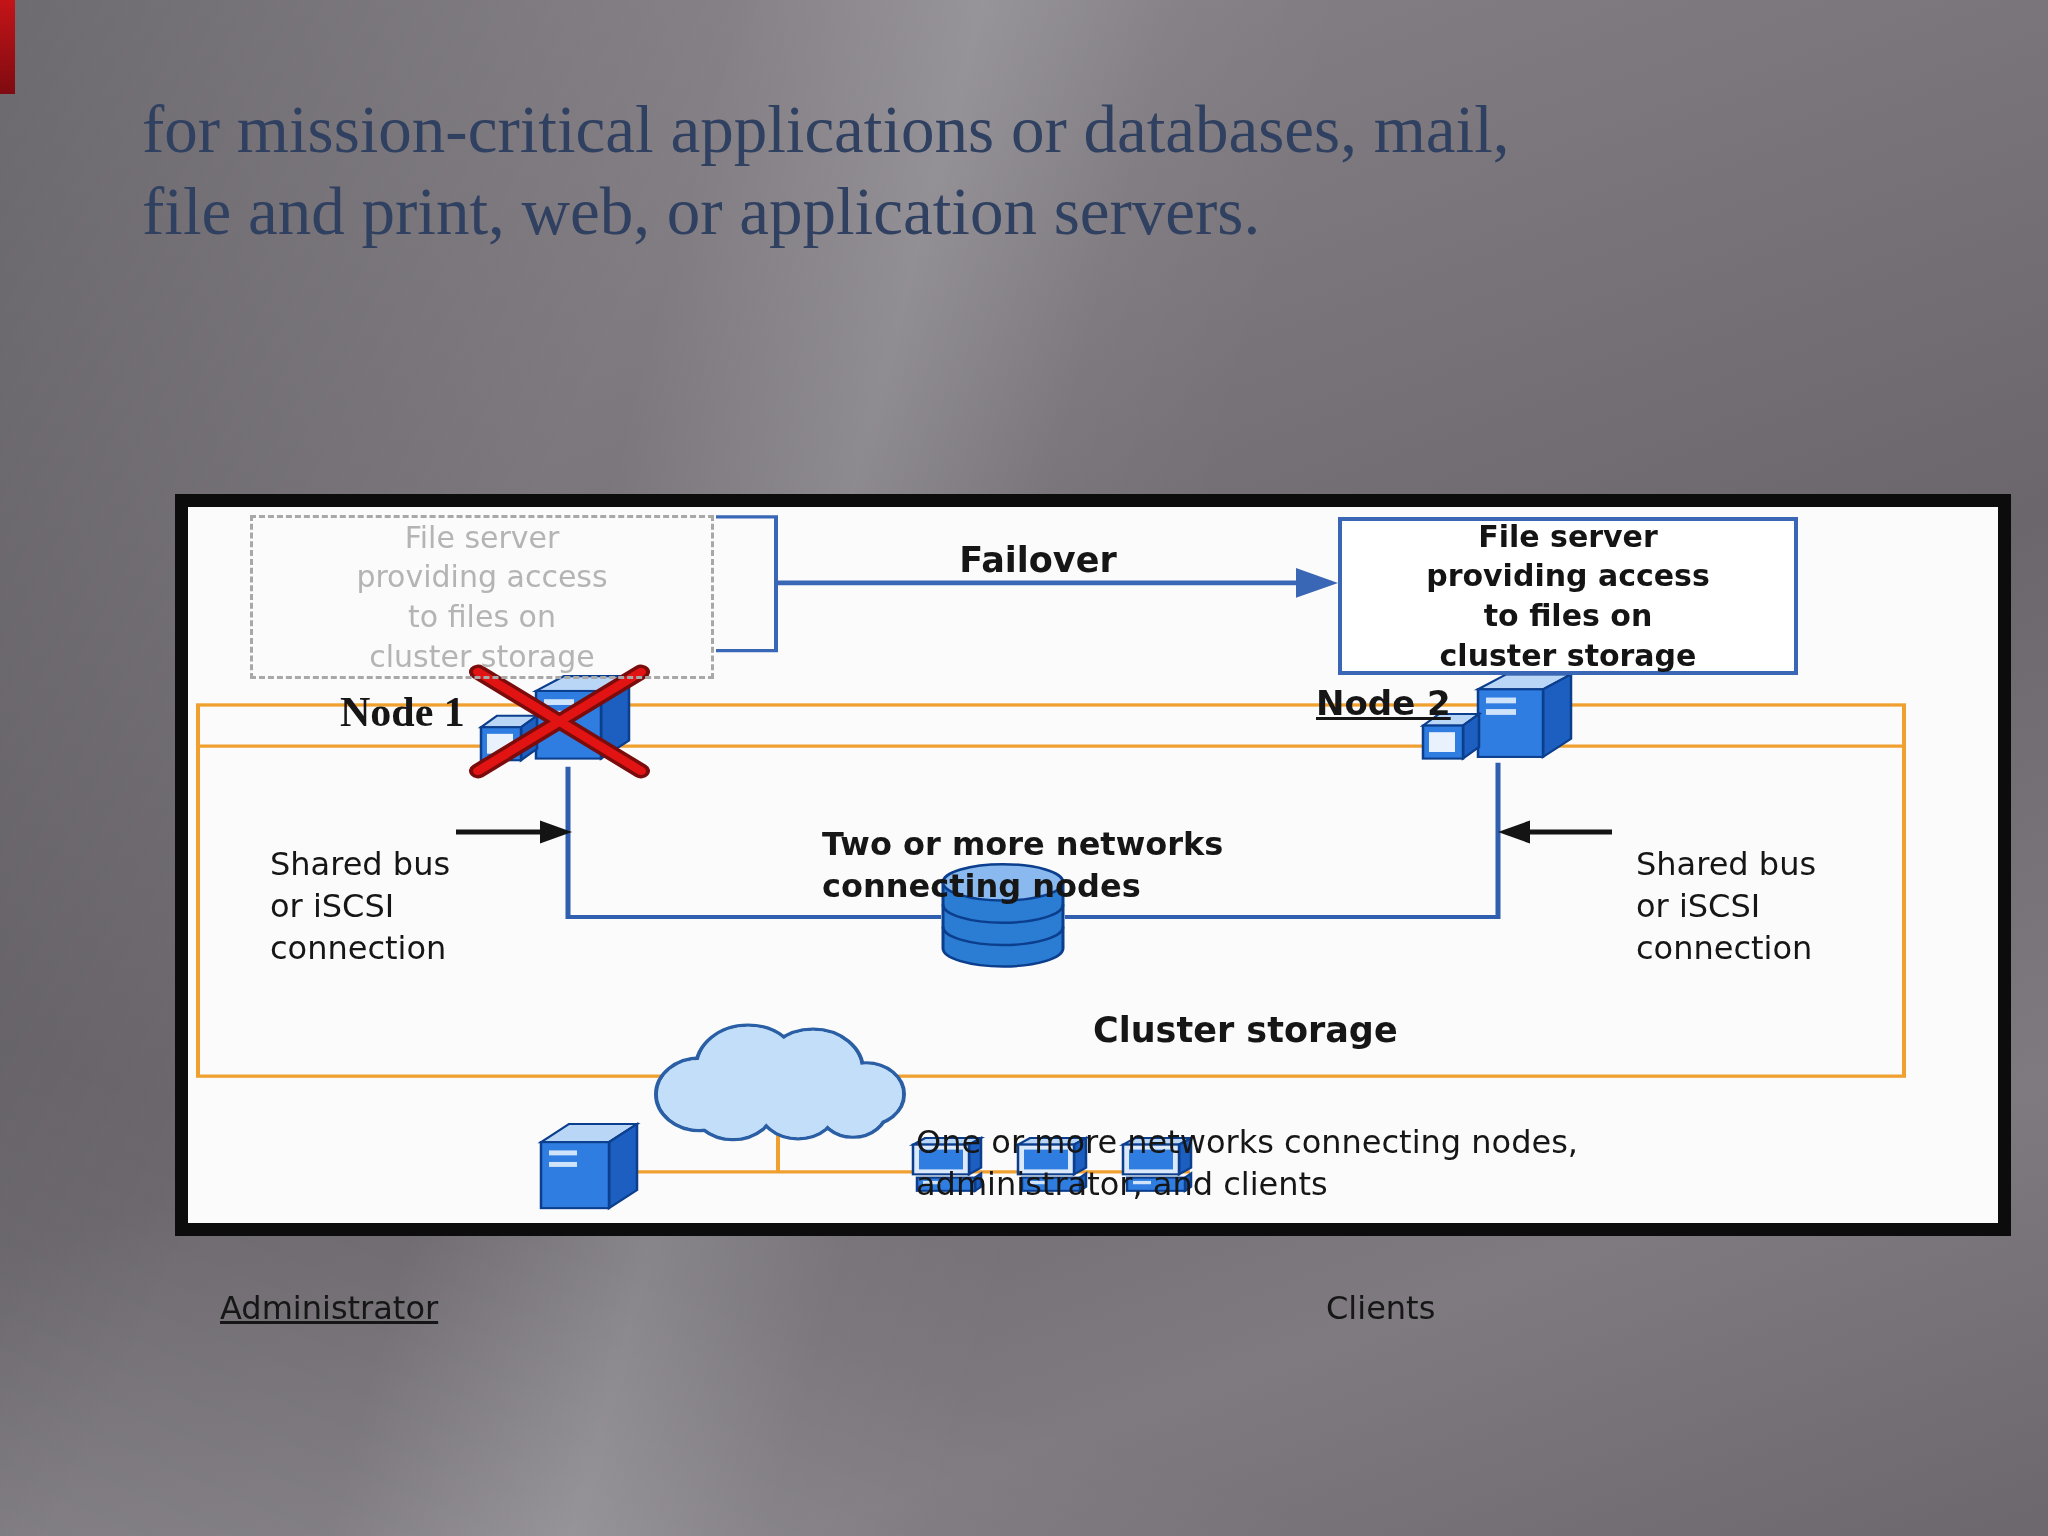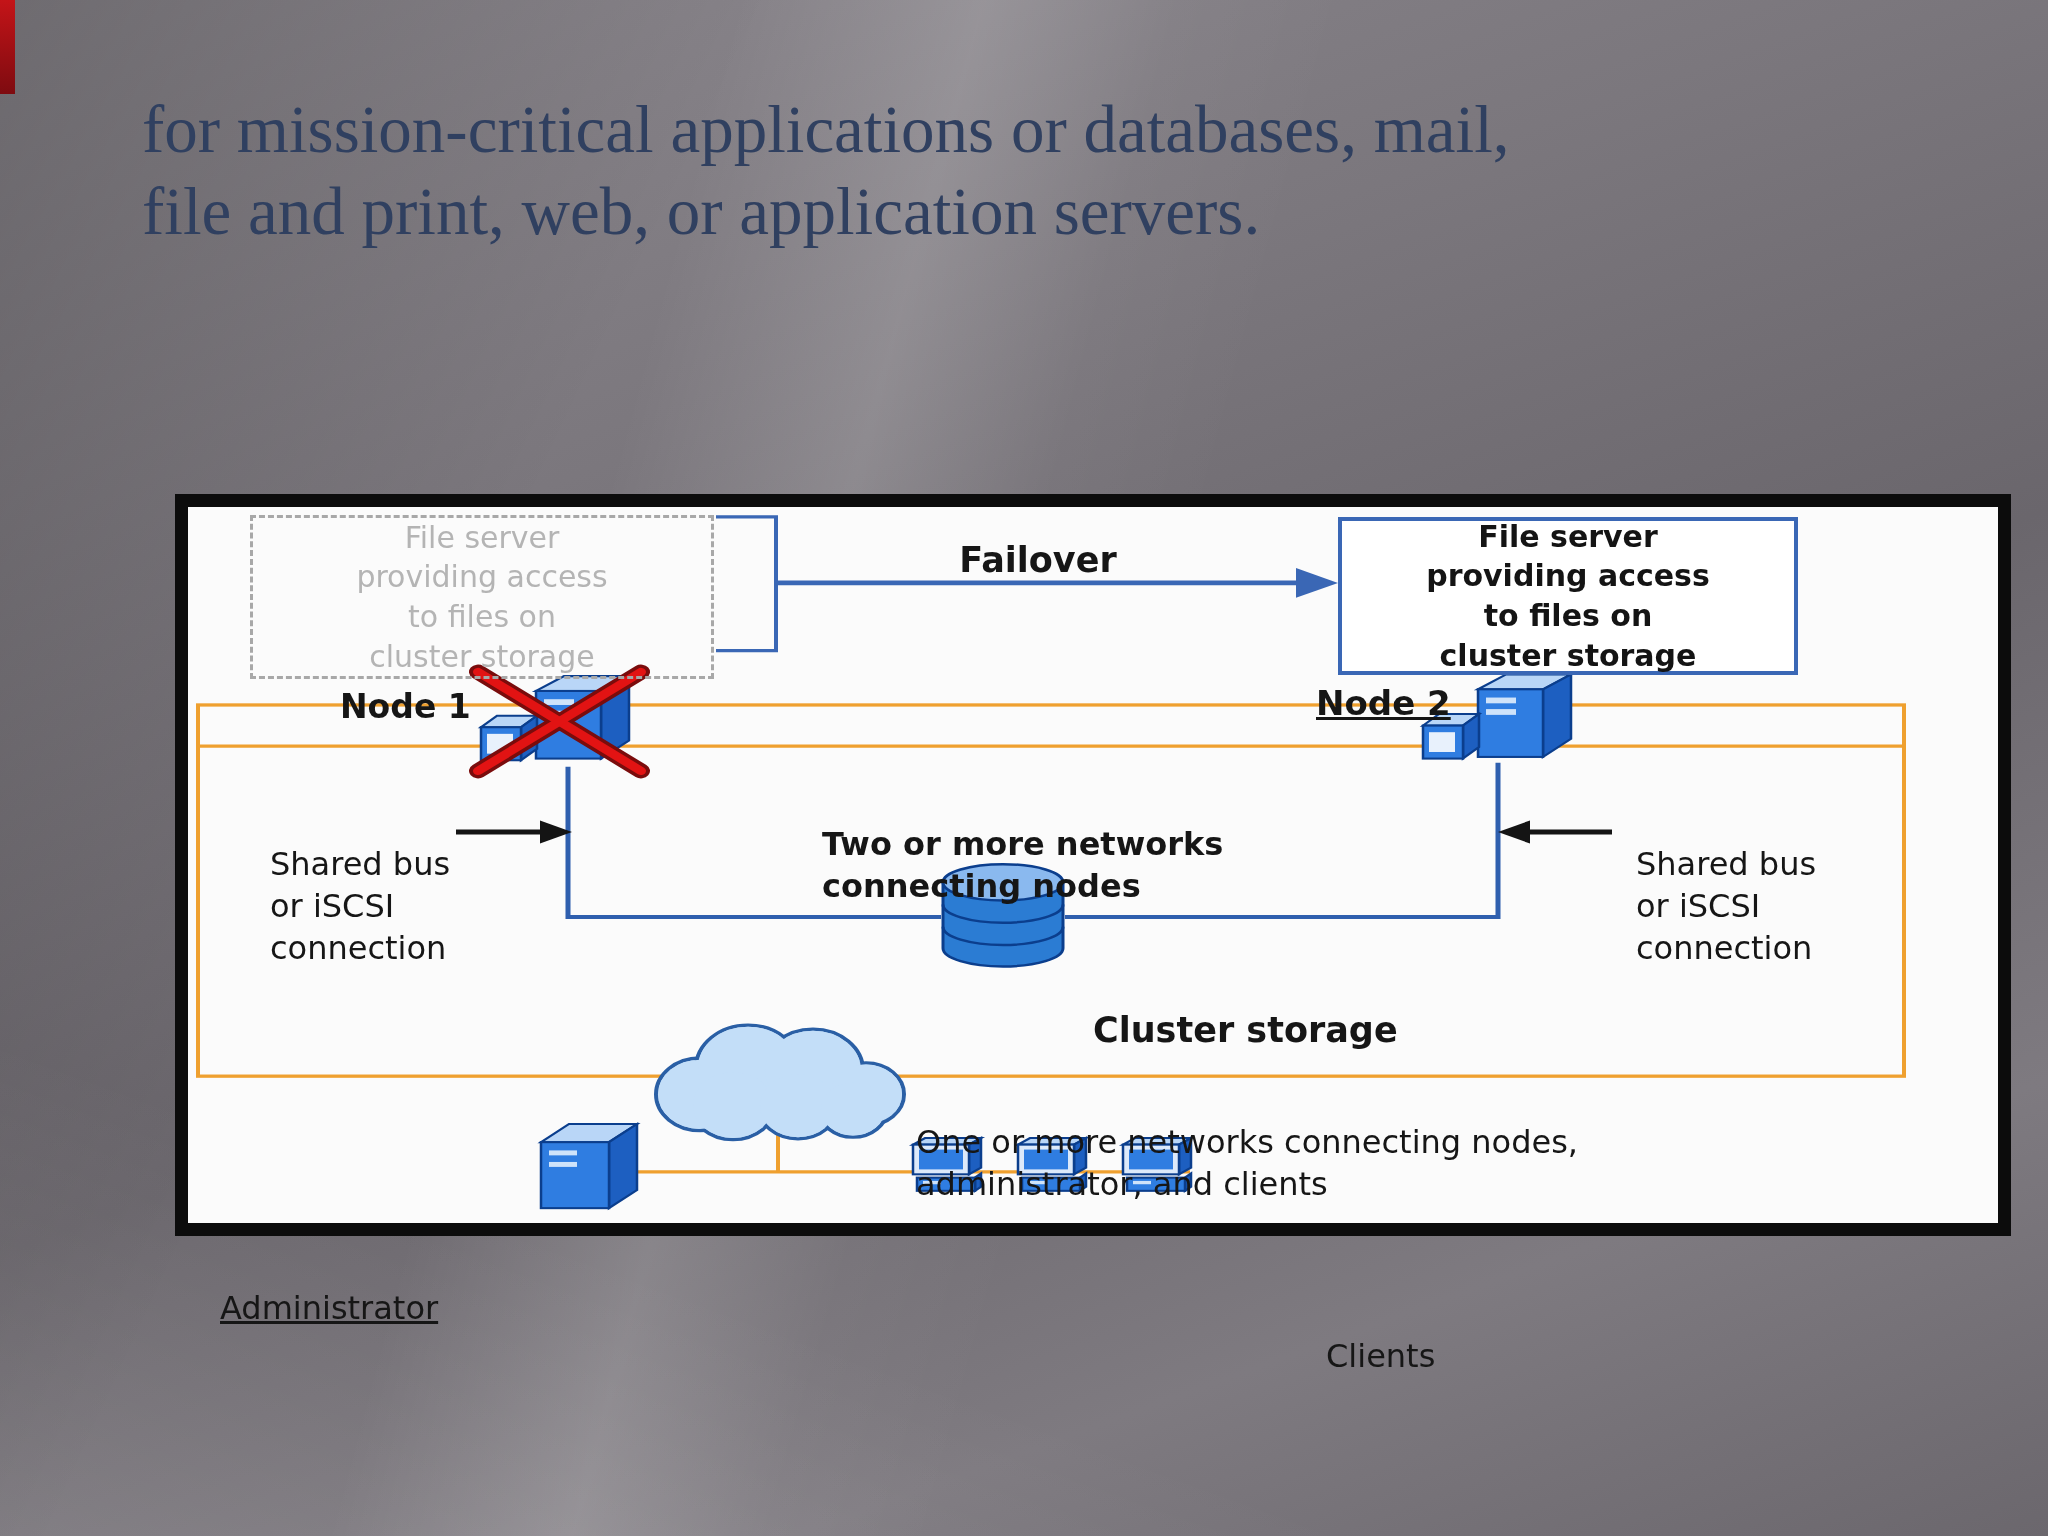--- a/index.html
+++ b/index.html
@@ -191,36 +191,36 @@
 providing access
 to files on
 cluster storage</div>
       <div class="lbl boxtext active">File server
 providing access
 to files on
 cluster storage</div>
 
       <div class="lbl b" style="left:690px;top:30px;width:320px;text-align:center;font-size:35px;">Failover</div>
 
-      <div class="lbl b" style="left:152px;top:178px;font-size:33px;">Node 1</div>
+      <div class="lbl b" style="left:152px;top:178px;font-size:42px;font-family:Liberation Serif, serif;">Node 1</div>
       <div class="lbl b" style="left:1128px;top:174px;font-size:34px;text-decoration:underline;">Node 2</div>
 
       <div class="lbl" style="left:634px;top:316px;font-weight:bold;">Two or more networks
 connecting nodes</div>
 
       <div class="lbl" style="left:82px;top:336px;">Shared bus
 or iSCSI
 connection</div>
       <div class="lbl" style="left:1448px;top:336px;">Shared bus
 or iSCSI
 connection</div>
 
       <div class="lbl b" style="left:905px;top:500px;font-size:35px;">Cluster storage</div>
 
       <div class="lbl" style="left:728px;top:614px;">One or more networks connecting nodes,
 administrator, and clients</div>
 
       <div class="lbl" style="left:32px;top:780px;text-decoration:underline;">Administrator</div>
-      <div class="lbl" style="left:1138px;top:780px;margin-top:48px;">Clients</div>
+      <div class="lbl" style="left:1138px;top:780px;">Clients</div>
 
     </div>
   </div>
 </div>
 
 </body></html>

